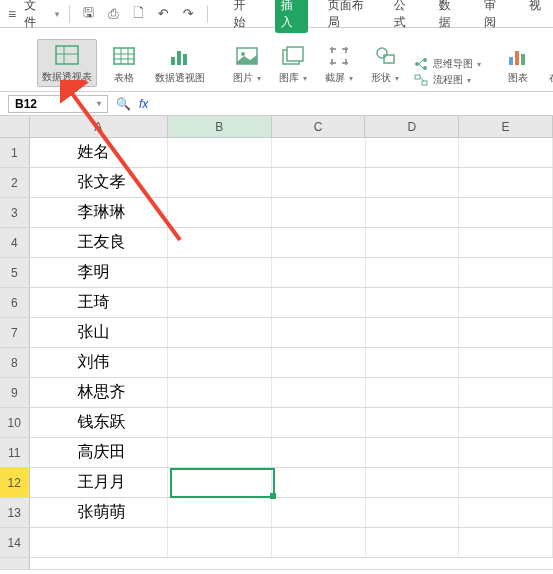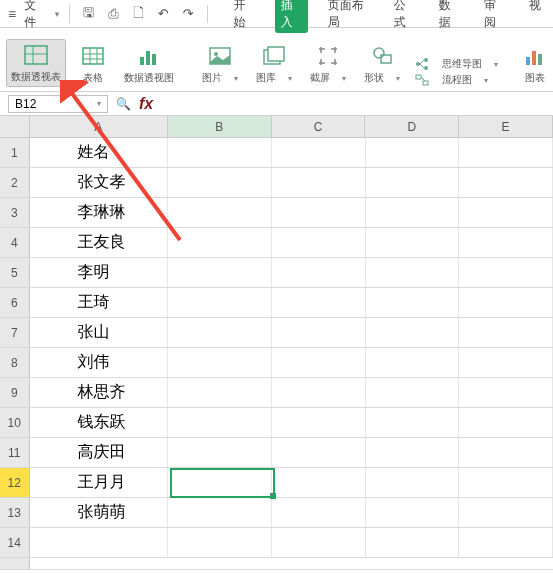--- a/index.html
+++ b/index.html
@@ -10,31 +10,31 @@
 .topbar .file-label { font-weight: normal; }
 .topbar .dropdown-caret { font-size: 9px; color: #888; }
 .topbar .divider { width: 1px; height: 18px; background: #d0d0d0; margin: 0 2px; }
 .topbar .qa-icon { width: 18px; text-align: center; color: #555; font-size: 13px; }
 .tabs { display: flex; gap: 16px; margin-left: 12px; font-size: 12px; }
 .tab { color: #444; padding: 2px 4px; }
 .tab.active { background: #22a562; color: #fff; border-radius: 3px; padding: 2px 6px; }
 
 .ribbon { height: 64px; border-bottom: 1px solid #d0d0d0; display: flex; align-items: flex-end; padding: 2px 6px 4px; gap: 10px; font-size: 11px; color: #555; background: #fff; }
 .ribbon-group { display: flex; flex-direction: column; align-items: center; gap: 2px; padding: 2px 4px; }
-.ribbon-group.active { background: #e1e1e1; border: 1px solid #bdbdbd; border-radius: 2px; }
+.ribbon-group.active { background: #e1e1e1; border: 1px solid #bdbdbd; border-radius: 2px; margin-left: 31px; }
 .ribbon-icon { width: 26px; height: 26px; display: flex; align-items: center; justify-content: center; }
 .ribbon-sep { width: 1px; height: 50px; background: #d8d8d8; align-self: center; }
 .ribbon-label { font-size: 10px; white-space: nowrap; }
-.ribbon-small-row { display: flex; align-items: center; gap: 12px; }
+.ribbon-small-row { display: flex; align-items: center; gap: 4px; }
 .caret { font-size: 8px; color: #888; }
 
 .namebox-row { height: 24px; border-bottom: 1px solid #d0d0d0; display: flex; align-items: center; padding: 0 8px; gap: 8px; font-size: 12px; }
-.namebox { width: 100px; height: 18px; border: 1px solid #c0c0c0; background: #fff; padding: 0 6px; display: flex; align-items: center; justify-content: space-between; font-size: 12px; }
+.namebox { width: 100px; height: 18px; border: 1px solid #c0c0c0; background: #fff; padding: 0 6px; display: flex; align-items: center; justify-content: space-between; font-size: 12px; font-weight: bold; }
 .namebox-caret { font-size: 8px; color: #888; }
-.fx-label { color: #7f1d1d; font-style: italic; font-size: 16px; font-weight: bold; }
+.fx-label { color: #1d4ed8; font-style: italic; font-size: 12px; }
 
 .grid-area { position: relative; }
 .col-headers { display: flex; height: 22px; border-bottom: 1px solid #c9c9c9; }
 .corner { width: 30px; background: #e8e8e8; border-right: 1px solid #c9c9c9; }
 .col-header { background: #e8e8e8; border-right: 1px solid #c9c9c9; display: flex; align-items: center; justify-content: center; font-size: 12px; color: #555; }
 .col-header.active { background: #d4e8dc; }
 .col-A { width: 140px; }
 .col-B { width: 105px; }
 .col-C { width: 95px; }
 .col-D { width: 95px; }

